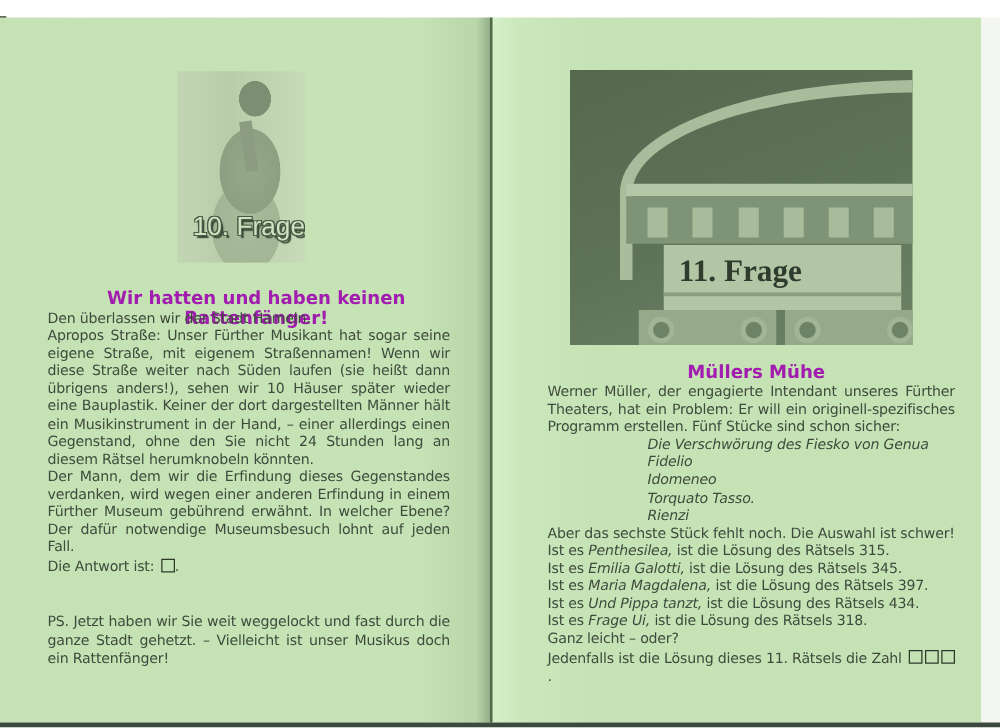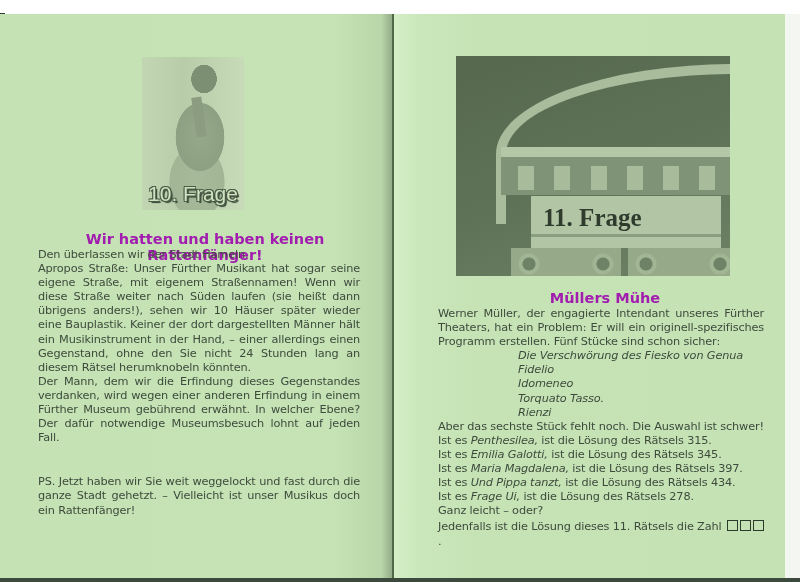--- a/index.html
+++ b/index.html
@@ -29,21 +29,21 @@
     position:absolute; left:142px; top:57px; width:102px; height:153px;
     background:
       radial-gradient(ellipse 18px 20px at 62px 22px, #7d8f73 0%, #7d8f73 70%, transparent 72%),
       radial-gradient(ellipse 30px 42px at 58px 80px, #95a88a 0%, #8da082 80%, transparent 82%),
       radial-gradient(ellipse 34px 45px at 55px 125px, #a7bb9b 0%, #a2b696 80%, transparent 82%),
       linear-gradient(to right, #c2d6b3, #b8cca9 40%, #c8dbb9);
     overflow:hidden;
   }
   .photo-statue .flute { position:absolute; left:52px; top:40px; width:10px; height:40px; background:#8b9c80; transform:rotate(-8deg); }
   .photo-statue .title {
-    position:absolute; left:0; bottom:4px; width:102px; text-align:center;
+    position:absolute; left:0; bottom:16px; width:102px; text-align:right;
     font-family:"Liberation Sans", sans-serif; font-size:21px; color:#cfe3c1;
     text-shadow:1px 1px 0 #4a5a45, -1px -1px 0 #4a5a45, 1px -1px 0 #4a5a45, -1px 1px 0 #4a5a45, 2px 2px 1px #2f3b2c;
     line-height:24px;
   }
   .photo-building {
     position:absolute; left:456px; top:56px; width:274px; height:220px;
     background:linear-gradient(160deg, #56694f 0%, #5f7358 55%, #6e8266 100%);
     overflow:hidden;
   }
   .arch {
@@ -91,20 +91,21 @@
   <div class="flute"></div>
   <div class="title">10. Frage</div>
 </div>
 
 <div class="heading" style="left:30px; top:231px; width:350px;">Wir hatten und haben keinen Rattenfänger!</div>
 
 <div class="text-block" style="left:38px; top:248px; width:322px;">
   <p class="para">Den überlassen wir der Stadt Hameln.</p>
   <p class="para just">Apropos Straße: Unser Fürther Musikant hat sogar seine eigene Straße, mit eigenem Straßennamen! Wenn wir diese Straße weiter nach Süden laufen (sie heißt dann übrigens anders!), sehen wir 10 Häuser später wieder eine Bauplastik. Keiner der dort dargestellten Männer hält ein Musikinstrument in der Hand, – einer allerdings einen Gegenstand, ohne den Sie nicht 24 Stunden lang an diesem Rätsel herumknobeln könnten.</p>
   <p class="para just">Der Mann, dem wir die Erfindung dieses  Gegenstandes verdanken, wird wegen einer anderen Erfindung  in einem Fürther Museum gebührend erwähnt.  In welcher Ebene? Der dafür  notwendige Museumsbesuch lohnt auf jeden Fall.</p>
+  <p class="para" style="margin-top:2px;"><span>Die Antwort ist: </span><span class="box"></span><span>.</span></p>
   <p class="para just" style="margin-top:30px;">PS. Jetzt haben wir Sie weit weggelockt und fast durch die ganze Stadt gehetzt. – Vielleicht ist unser Musikus doch ein Rattenfänger!</p>
 </div>
 
 <div class="photo-building">
   <div class="arch"></div>
   <div class="cornice"></div>
   <div class="frieze"></div>
   <div class="dentil" style="left:62px"></div>
   <div class="dentil" style="left:98px"></div>
   <div class="dentil" style="left:135px"></div>
@@ -127,16 +128,16 @@
     <div><i>Fidelio</i></div>
     <div><i>Idomeneo</i></div>
     <div><i>Torquato Tasso.</i></div>
     <div><i>Rienzi</i></div>
   </div>
   <p class="para">Aber das  sechste Stück fehlt noch. Die Auswahl ist schwer!</p>
   <p class="para"><span>Ist es </span><i>Penthesilea,</i><span> ist die Lösung des Rätsels 315.</span></p>
   <p class="para"><span>Ist es </span><i>Emilia Galotti,</i><span> ist die Lösung des Rätsels 345.</span></p>
   <p class="para"><span>Ist es </span><i>Maria Magdalena,</i><span> ist die Lösung des Rätsels 397.</span></p>
   <p class="para"><span>Ist es </span><i>Und Pippa tanzt,</i><span> ist die Lösung des Rätsels 434.</span></p>
-  <p class="para"><span>Ist es </span><i>Frage Ui,</i><span> ist die Lösung des Rätsels 278.</span></p>
+  <p class="para"><span>Ist es </span><i>Frage Ui,</i><span> ist die Lösung des Rätsels 318.</span></p>
   <p class="para">Ganz leicht –  oder?</p>
   <p class="para" style="margin-top:2px;"><span>Jedenfalls ist die Lösung dieses 11. Rätsels die Zahl </span><span class="box"></span><span class="box"></span><span class="box"></span><span>.</span></p>
 </div>
 
 </body></html>

